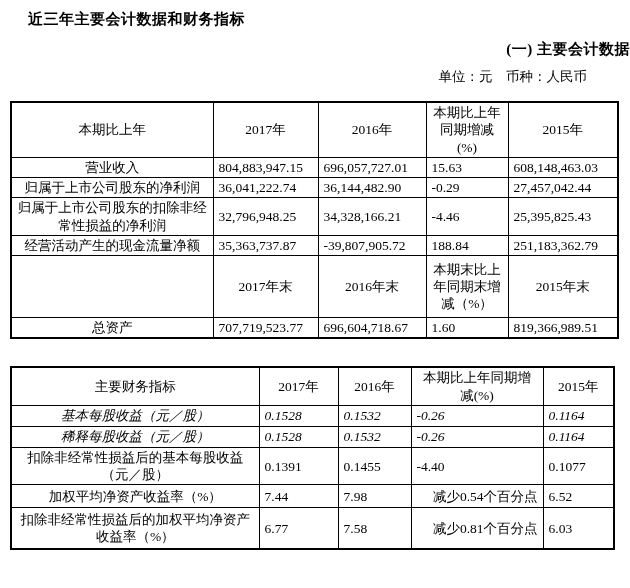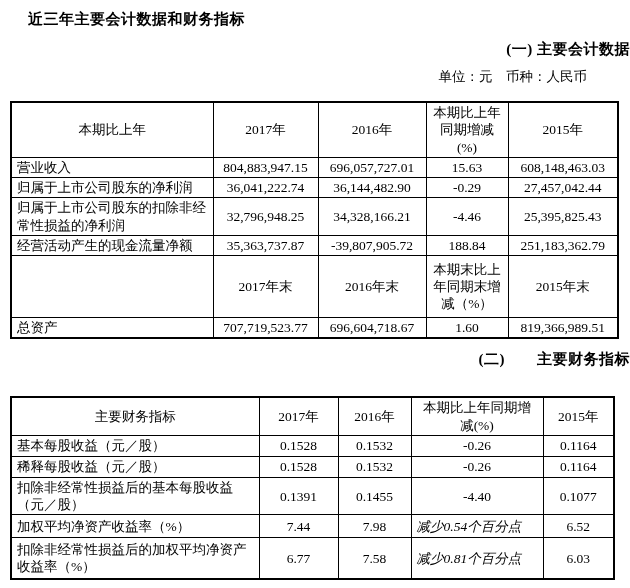--- a/index.html
+++ b/index.html
@@ -47,33 +47,33 @@
     border: 1px solid #000;
     font-size: 13.5px;
     font-weight: normal;
     line-height: 1.28;
     padding: 1px 5px;
     vertical-align: middle;
     white-space: pre-line;
     word-break: break-all;
   }
   th.hdr { text-align: center; font-family: Liberation Serif, serif; }
-  td.lbl { text-align: left; }
-  td.num { text-align: center; }
-  td.ctr { text-align: left; font-style: italic; }
+  td.lbl { text-align: center; }
+  td.num { text-align: left; }
+  td.ctr { text-align: right; }
 
   .t1 tr:nth-child(1) { height: 54px; }
   .t1 tr:nth-child(2), .t1 tr:nth-child(3),
   .t1 tr:nth-child(5), .t1 tr:nth-child(7),
   .t1 tr:nth-child(8) { height: 20px; }
   .t1 tr:nth-child(4) { height: 32px; }
   .t1 tr:nth-child(6) { height: 62px; }
 
   .t2 tr:nth-child(1) { height: 38px; }
-  .t2 tr:nth-child(2), .t2 tr:nth-child(3) { height: 21px; }
+  .t2 tr:nth-child(2), .t2 tr:nth-child(3) { height: 21px; font-style: italic; }
   .t2 tr:nth-child(4) { height: 35px; }
   .t2 tr:nth-child(5) { height: 23px; }
   .t2 tr:nth-child(6) { height: 41px; }
 </style>
 </head>
 <body>
 
 <div class="page">
 
   <div class="doc-title">近三年主要会计数据和财务指标</div>
@@ -140,23 +140,20 @@
         <tr>
           <td class="lbl">总资产</td>
           <td class="num">707,719,523.77</td>
           <td class="num">696,604,718.67</td>
           <td class="num">1.60</td>
           <td class="num">819,366,989.51</td>
         </tr>
       </tbody>
   </table>
 
-  <div class="section-heading">
-    <span class="sec-num">(二)</span><span class="sec-gap"></span><span>主要财务指标</span>
-  </div>
 
   <table class="t2">
     <colgroup>
       <col style="width:248px">
       <col style="width:79px">
       <col style="width:73px">
       <col style="width:132px">
       <col style="width:71px">
     </colgroup>
     <tbody>

